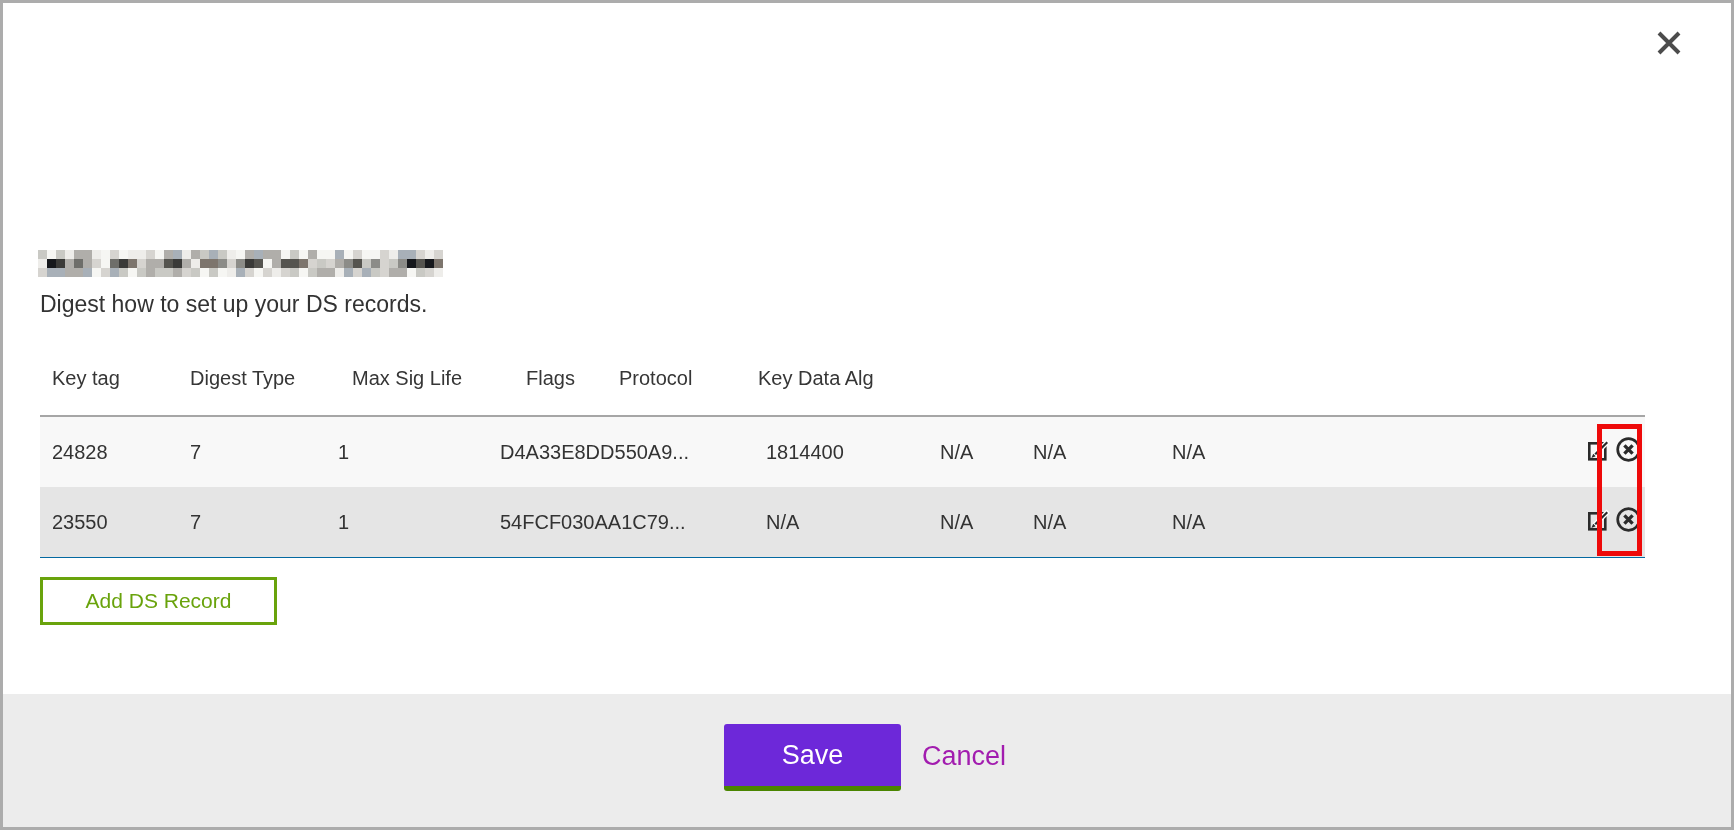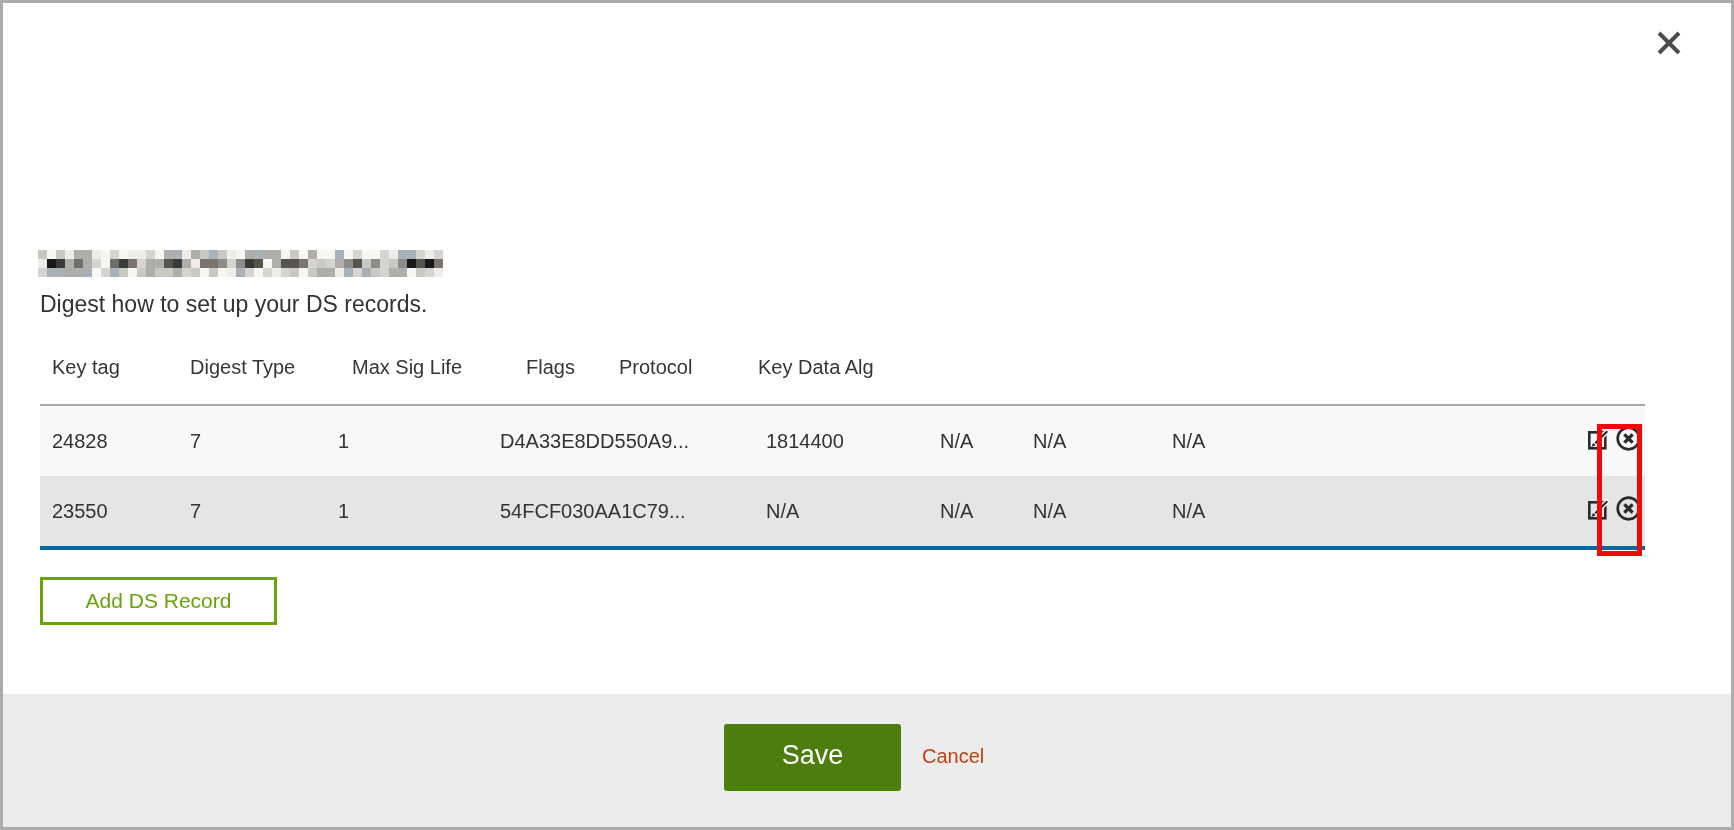--- a/index.html
+++ b/index.html
@@ -32,26 +32,26 @@
     width:405px; height:27px;
     overflow:hidden;
   }
 
   .instruction {
     position:absolute; left:37px; top:288px;
     font-size:23px; color:#333;
   }
 
   .ds-table {
-    position:absolute; left:37px; top:349px;
+    position:absolute; left:37px; top:360px;
     width:1605px;
     font-size:20px; color:#333;
   }
   .thead { display:flex; height:52px; padding-top:4px; color:#363636; }
-  .tbody { border-top:2px solid #a6a6a6; border-bottom:4px solid #0369a1; }
+  .tbody { border-top:2px solid #a6a6a6; border-bottom:1px solid #0369a1; }
   .trow { display:flex; align-items:center; height:70px; background:#e5e5e5; }
   .trow.striped { background:#f8f8f8; }
 
   .c1 { width:150px; padding-left:12px; }
   .c2 { width:148px; }
   .c3 { width:162px; }
   .c4 { width:266px; }
   .c5 { width:174px; }
   .c6 { width:93px; }
   .c7 { width:139px; }
@@ -82,32 +82,32 @@
     cursor:pointer;
   }
 
   .footer {
     position:absolute; left:0; right:0; top:691px; bottom:0;
     background:#ececec;
   }
   .save-btn {
     position:absolute; left:721px; top:30px;
     width:177px; height:67px;
-    background:#4d7c0f;
+    background:#6d28d9;
     border:none;
     border-bottom:5px solid #4a8500;
     border-radius:3px;
     color:#fff; font-size:27px;
     font-family:inherit;
     cursor:pointer;
   }
   .cancel-link {
     position:absolute; left:919px; top:30px;
     height:67px; line-height:64px;
-    font-size:20px; color:#c2410c;
+    font-size:27px; color:#a21caf;
     cursor:pointer;
   }
 </style>
 </head>
 <body>
 
 <div class="modal">
 
 
   <div class="close-btn">

